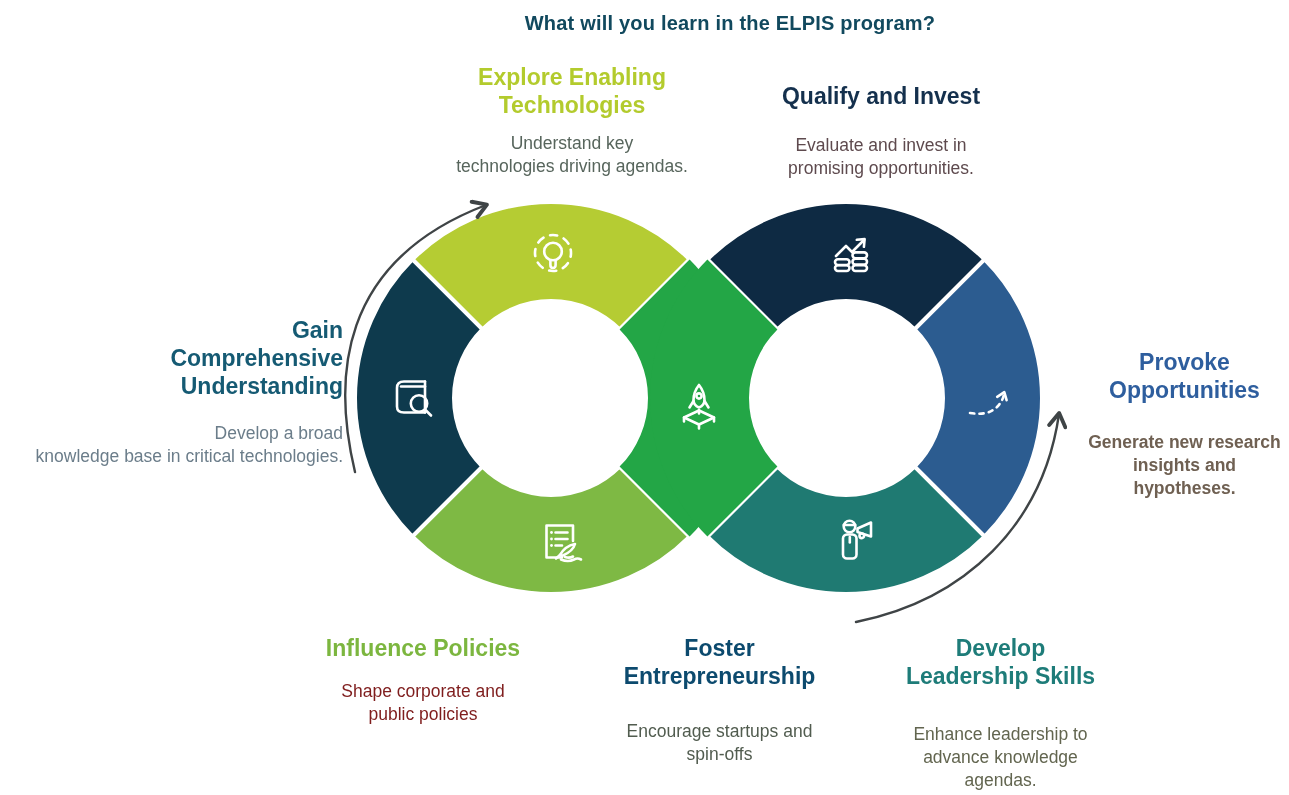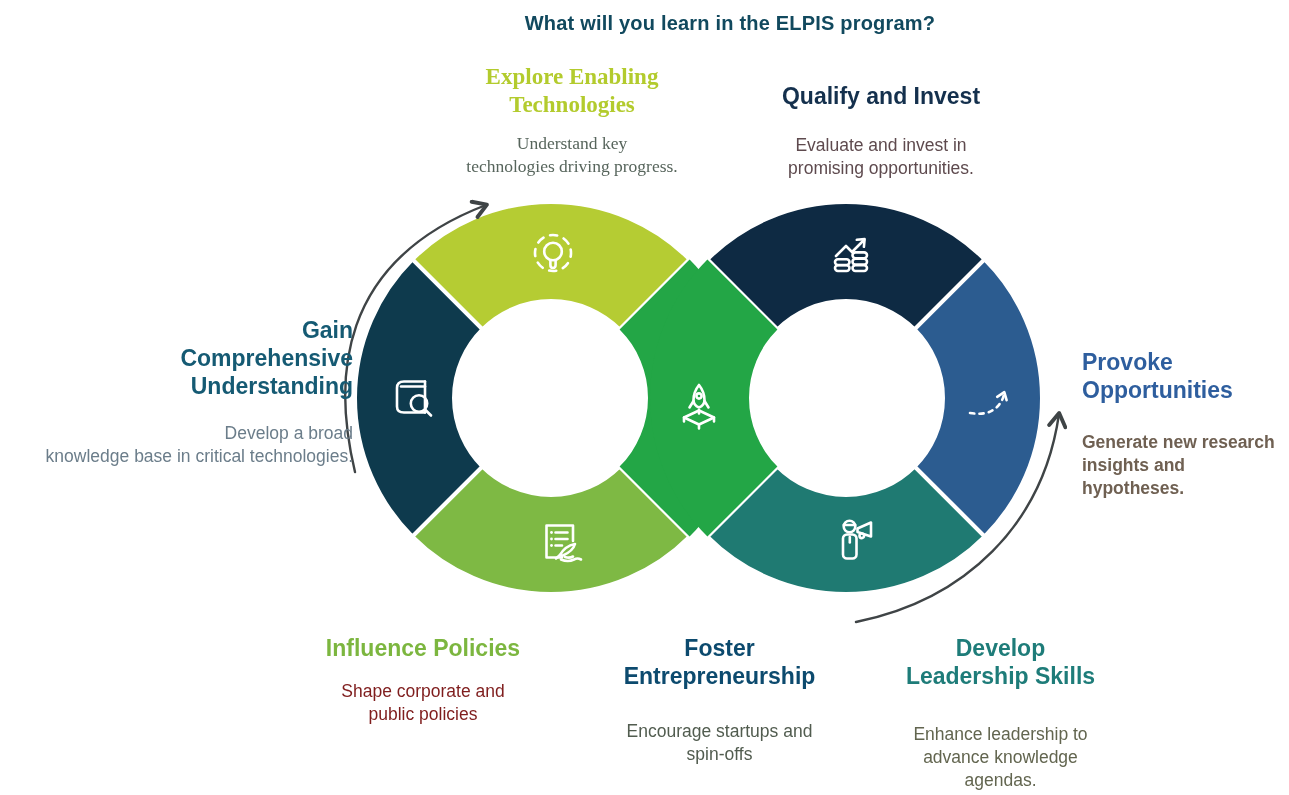--- a/index.html
+++ b/index.html
@@ -7,21 +7,21 @@
     position:relative;width:1289px;height:795px;overflow:hidden;background:#ffffff;
     font-family:"Liberation Sans", sans-serif;
   }
   .page-title{
     position:absolute;left:330px;top:12px;width:800px;text-align:center;
     font-size:20px;font-weight:bold;letter-spacing:.2px;
   }
   .label{position:absolute;}
   .label .heading{font-size:23px;font-weight:bold;line-height:1.22;white-space:pre-line;}
   .label .body{font-size:17.5px;line-height:1.32;white-space:pre-line;}
-  .tc{text-align:center;} .tr{text-align:right;} .tl{text-align:left;}
+  .tc{text-align:center;} .tr{text-align:right;} .tl{text-align:center;}
   svg{position:absolute;left:0;top:0;}
   .icon-stroke{fill:none;stroke:#ffffff;stroke-width:2.6;stroke-linecap:round;stroke-linejoin:round;}
 </style>
 </head>
 <body>
 
 <div class="canvas">
 
   <svg width="1289" height="795" viewBox="0 0 1289 795">
     <defs>
@@ -106,34 +106,34 @@
         <rect class="icon-stroke" x="-11" y="-4.5" width="13.5" height="24" rx="4"></rect>
         <path class="icon-stroke" d="M -4.2 -2 L -4.2 3.5"></path>
         <path class="icon-stroke" d="M 3.5 -10.5 L 17 -16.5 L 17 -2.5 L 3.5 -7 Z"></path>
         <circle class="icon-stroke" cx="7.8" cy="-3.2" r="2.3"></circle>
       </g>
     </g>
   </svg>
 
   <div class="page-title" style="color:#11495e;">What will you learn in the ELPIS program?</div>
 
-  <div class="label tc" style="left:402px;top:63px;width:340px;font-family:Liberation Serif, serif;">
+  <div class="label tc" style="left:402px;top:63px;width:340px;">
     <div class="heading" style="color:#b3cb2d;">Explore Enabling
 Technologies</div>
     <div class="body" style="color:#57655c;margin-top:13px;">Understand key
-technologies driving progress.</div>
+technologies driving agendas.</div>
   </div>
 
   <div class="label tc" style="left:716px;top:82px;width:330px;">
     <div class="heading" style="color:#14304d;">Qualify and Invest</div>
     <div class="body" style="color:#5e4a4e;margin-top:24px;">Evaluate and invest in
 promising opportunities.</div>
   </div>
 
-  <div class="label tr" style="left:22px;top:316px;width:331px;">
+  <div class="label tr" style="left:12px;top:316px;width:331px;">
     <div class="heading" style="color:#155a73;">Gain
 Comprehensive
 Understanding</div>
     <div class="body" style="color:#6b7d8a;margin-top:22px;">Develop a broad
 knowledge base in critical technologies.</div>
   </div>
 
   <div class="label tl" style="left:1082px;top:348px;width:205px;">
     <div class="heading" style="color:#2e5e9e;">Provoke
 Opportunities</div>

